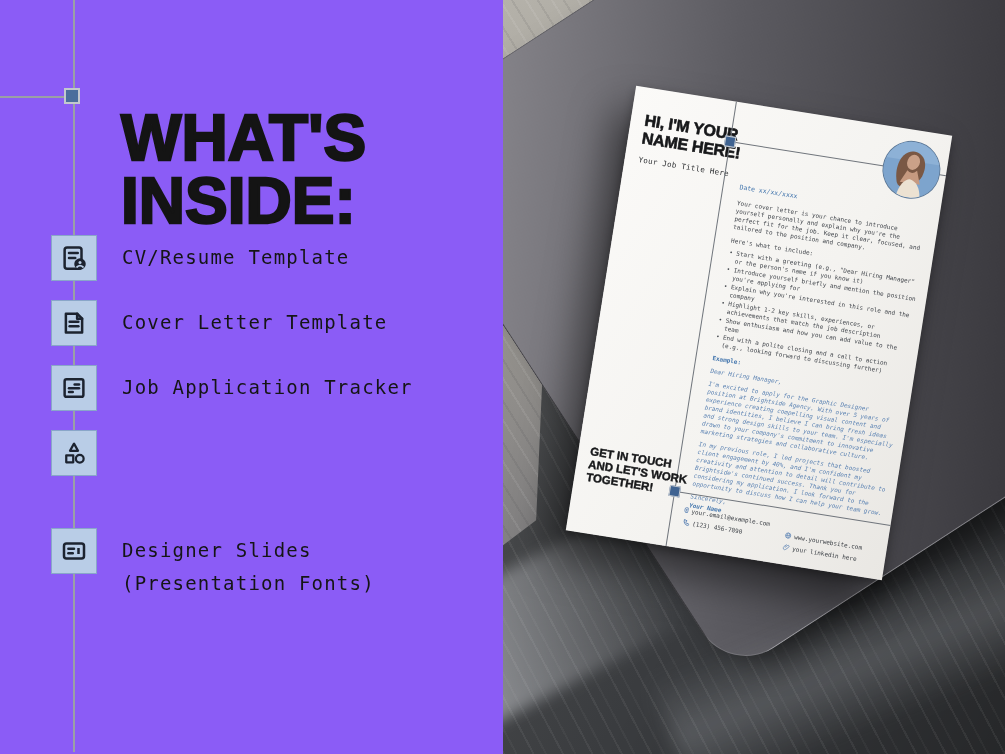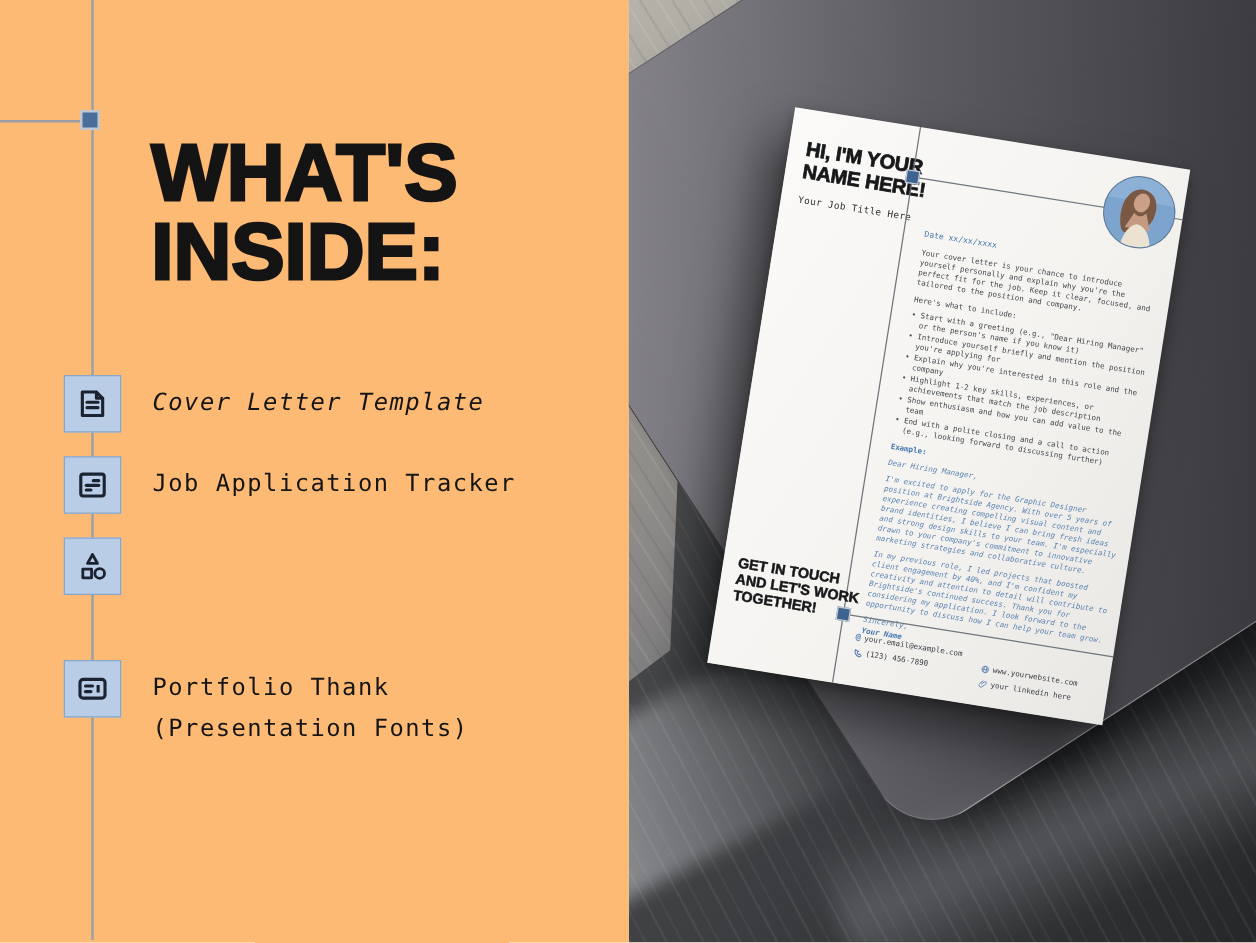--- a/index.html
+++ b/index.html
@@ -1,21 +1,21 @@
 <!DOCTYPE html>
 <html><head>
 <meta charset="utf-8">
 <style>
   html,body{margin:0;padding:0;}
   body{width:1005px;height:754px;overflow:hidden;background:#fff;
        font-family:"Liberation Sans",sans-serif;}
   .slide{position:relative;width:1005px;height:754px;background:#ffffff;}
 
   
-  .left-panel{position:absolute;left:0;top:0;width:503px;height:754px;background:#fdba74;}
+  .left-panel{position:absolute;left:0;top:0;width:503px;height:754px;background:#8b5cf6;}
   .v-line{position:absolute;left:73px;top:0;width:2px;height:752px;background:#9aa0a6;}
   .h-line{position:absolute;left:0;top:96px;width:65px;height:2px;background:#9aa0a6;}
   .node-square{position:absolute;left:64px;top:88px;width:16px;height:16px;
                background:#4a6d9c;border:2px solid #c2c8ce;box-sizing:border-box;z-index:3;}
   .title{position:absolute;left:121px;top:64px;color:#141414;font-weight:700;
          font-size:64px;line-height:63px;letter-spacing:0px;
          -webkit-text-stroke:2.4px #141414;white-space:pre-line;}
   .item{position:absolute;left:51px;display:flex;align-items:flex-start;}
   .icon-box{width:46px;height:46px;background:#b9cde7;border:1.5px solid #89a6c9;
             box-sizing:border-box;display:flex;align-items:center;justify-content:center;
@@ -99,22 +99,37 @@
 
 <div class="slide">
 
   <div class="left-panel">
     <div class="v-line"></div>
     <div class="h-line"></div>
     <div class="node-square"></div>
     <h1 class="title">WHAT'S
 INSIDE:</h1>
 
-
-    <div class="item" style="top:300px;font-style:italic;">
+    <div class="item" style="top:235px;">
+      <div class="icon-box">
+        <svg viewBox="0 0 24 24" fill="none" stroke="#1c2330" stroke-width="2" stroke-linecap="round" stroke-linejoin="round">
+          <rect x="4.5" y="3.5" width="13.5" height="17" rx="2"></rect>
+          <line x1="8" y1="8" x2="15" y2="8"></line>
+          <line x1="8" y1="12" x2="13" y2="12"></line>
+          <circle cx="16.8" cy="16.8" r="4.6" fill="#1c2330" stroke="none"></circle>
+          <circle cx="16.8" cy="15.6" r="1.2" fill="#b9cde7" stroke="none"></circle>
+          <path d="M14.4 19.2 q2.4 -2.2 4.8 0" stroke="#b9cde7" stroke-width="1.4" fill="none"></path>
+        </svg>
+      </div>
+      <div class="item-label">
+        <div>CV/Resume Template</div>
+      </div>
+    </div>
+
+    <div class="item" style="top:300px;">
       <div class="icon-box">
         <svg viewBox="0 0 24 24" fill="none" stroke="#1c2330" stroke-width="2" stroke-linecap="round" stroke-linejoin="round">
           <path d="M5.5 4.5 h9 l4 4 v11 h-13 z"></path>
           <path d="M14.5 4.5 v4 h4"></path>
           <line x1="8.5" y1="11" x2="15.5" y2="11"></line>
           <line x1="8.5" y1="14.5" x2="15.5" y2="14.5"></line>
         </svg>
       </div>
       <div class="item-label">
         <div>Cover Letter Template</div>
@@ -148,21 +163,21 @@
     <div class="item" style="top:528px;">
       <div class="icon-box">
         <svg viewBox="0 0 24 24" fill="none" stroke="#1c2330" stroke-width="2" stroke-linecap="round" stroke-linejoin="round">
           <rect x="4" y="6" width="16" height="12" rx="2"></rect>
           <line x1="7.5" y1="10.2" x2="12" y2="10.2"></line>
           <line x1="7.5" y1="13.8" x2="11" y2="13.8"></line>
           <rect x="14.6" y="9.6" width="2" height="4.8" fill="#1c2330" stroke="none"></rect>
         </svg>
       </div>
       <div class="item-label">
-        <div>Portfolio Thank</div>
+        <div>Designer Slides</div>
         <div>(Presentation Fonts)</div>
       </div>
     </div>
   </div>
 
   <div class="right-panel">
     <div class="stone"></div>
     <div class="slab"></div>
     <div class="laptop"></div>
     <div class="laptop-glare"></div>

